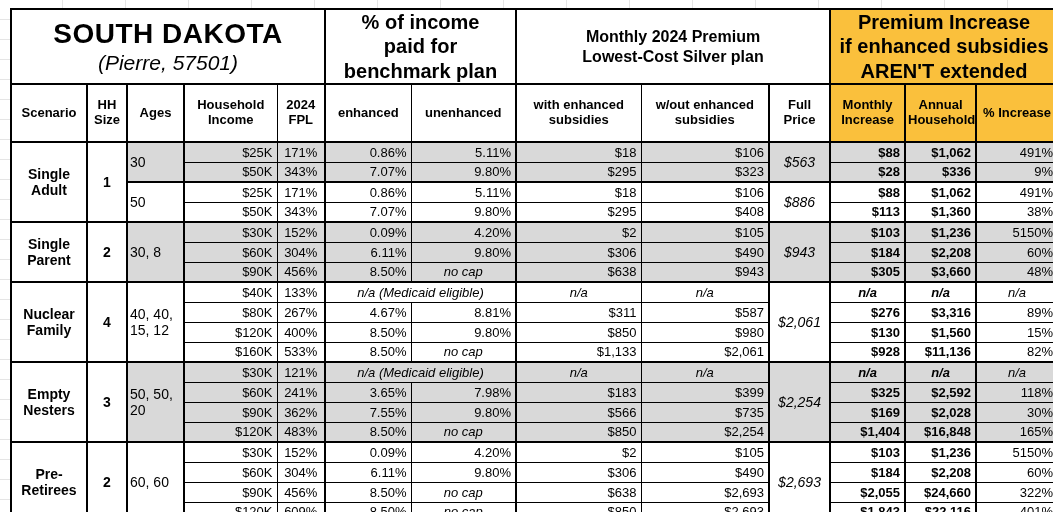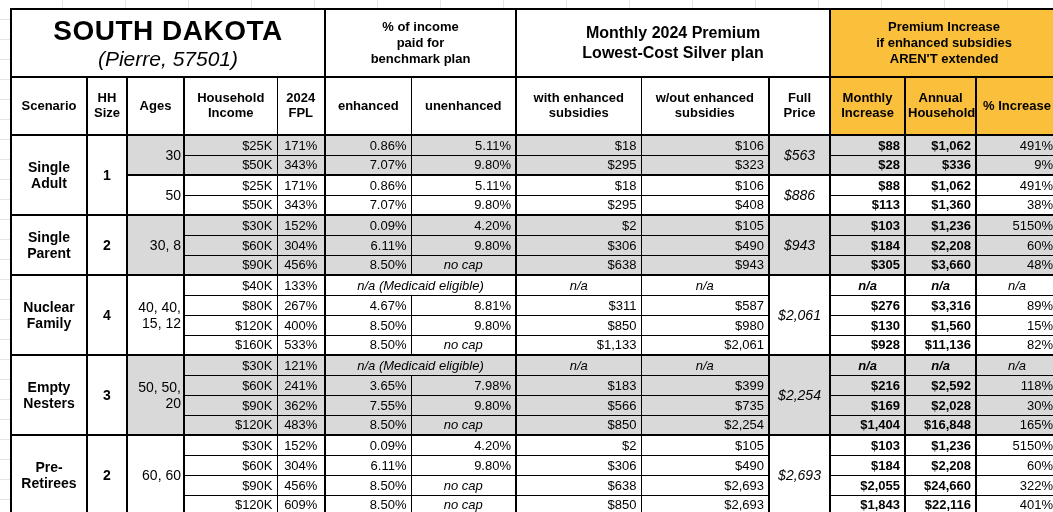--- a/index.html
+++ b/index.html
@@ -20,30 +20,30 @@
   
   .c{text-align:center}.r{text-align:right;padding-right:4px}.b{font-weight:bold}
   .i{font-style:italic}.g{background:#D9D9D9}.o{background:#FAC03C}
   .L{border-left-width:2px}.T{border-top-width:2px}
   tr.data{height:20px}
   
   tr.trow{height:68px}
   td.titlebox{text-align:center;border-bottom-width:2px}
   .t1{font-size:28px;font-weight:bold;letter-spacing:.5px;line-height:1.15}
   .t2{font-size:21px;font-style:italic}
-  td.hgroup{text-align:center;font-weight:bold;font-size:13px;line-height:1.22;
+  td.hgroup{text-align:center;font-weight:bold;font-size:20px;line-height:1.22;
     border-bottom-width:2px;vertical-align:middle}
   td.hgroup.prem{font-size:16px}
   tr.chead{height:58px}
   tr.chead td{text-align:center;font-weight:bold;font-size:13px;line-height:1.15;
     white-space:normal;border-bottom-width:2px;vertical-align:middle}
   
   td.sc{font-weight:bold;text-align:center;white-space:normal;font-size:14px}
   td.hh{font-weight:bold;text-align:center;font-size:14px}
-  td.ag{text-align:right;white-space:normal;font-size:14px}
+  td.ag{text-align:left;white-space:normal;font-size:14px}
   td.fp{font-style:italic;text-align:center;font-size:14px}
 </style>
 </head>
 <body>
 
 <div id="sheet">
 <table>
 <colgroup>
   <col class="w-sc">
         <col class="w-hh">
@@ -250,21 +250,21 @@
   <td class="c b i g L T">n/a</td>
   <td class="c i g L T">n/a</td>
 </tr>
 <tr class="data">
   <td class="r g L">$60K</td>
   <td class="c g">241%</td>
   <td class="r g L">3.65%</td>
   <td class="r g">7.98%</td>
   <td class="r g L">$183</td>
   <td class="r g">$399</td>
-  <td class="r b g L">$216</td>
+  <td class="r b g L">$325</td>
   <td class="r b g L">$2,592</td>
   <td class="r g L">118%</td>
 </tr>
 <tr class="data">
   <td class="r g L">$90K</td>
   <td class="c g">362%</td>
   <td class="r g L">7.55%</td>
   <td class="r g">9.80%</td>
   <td class="r g L">$566</td>
   <td class="r g">$735</td>

